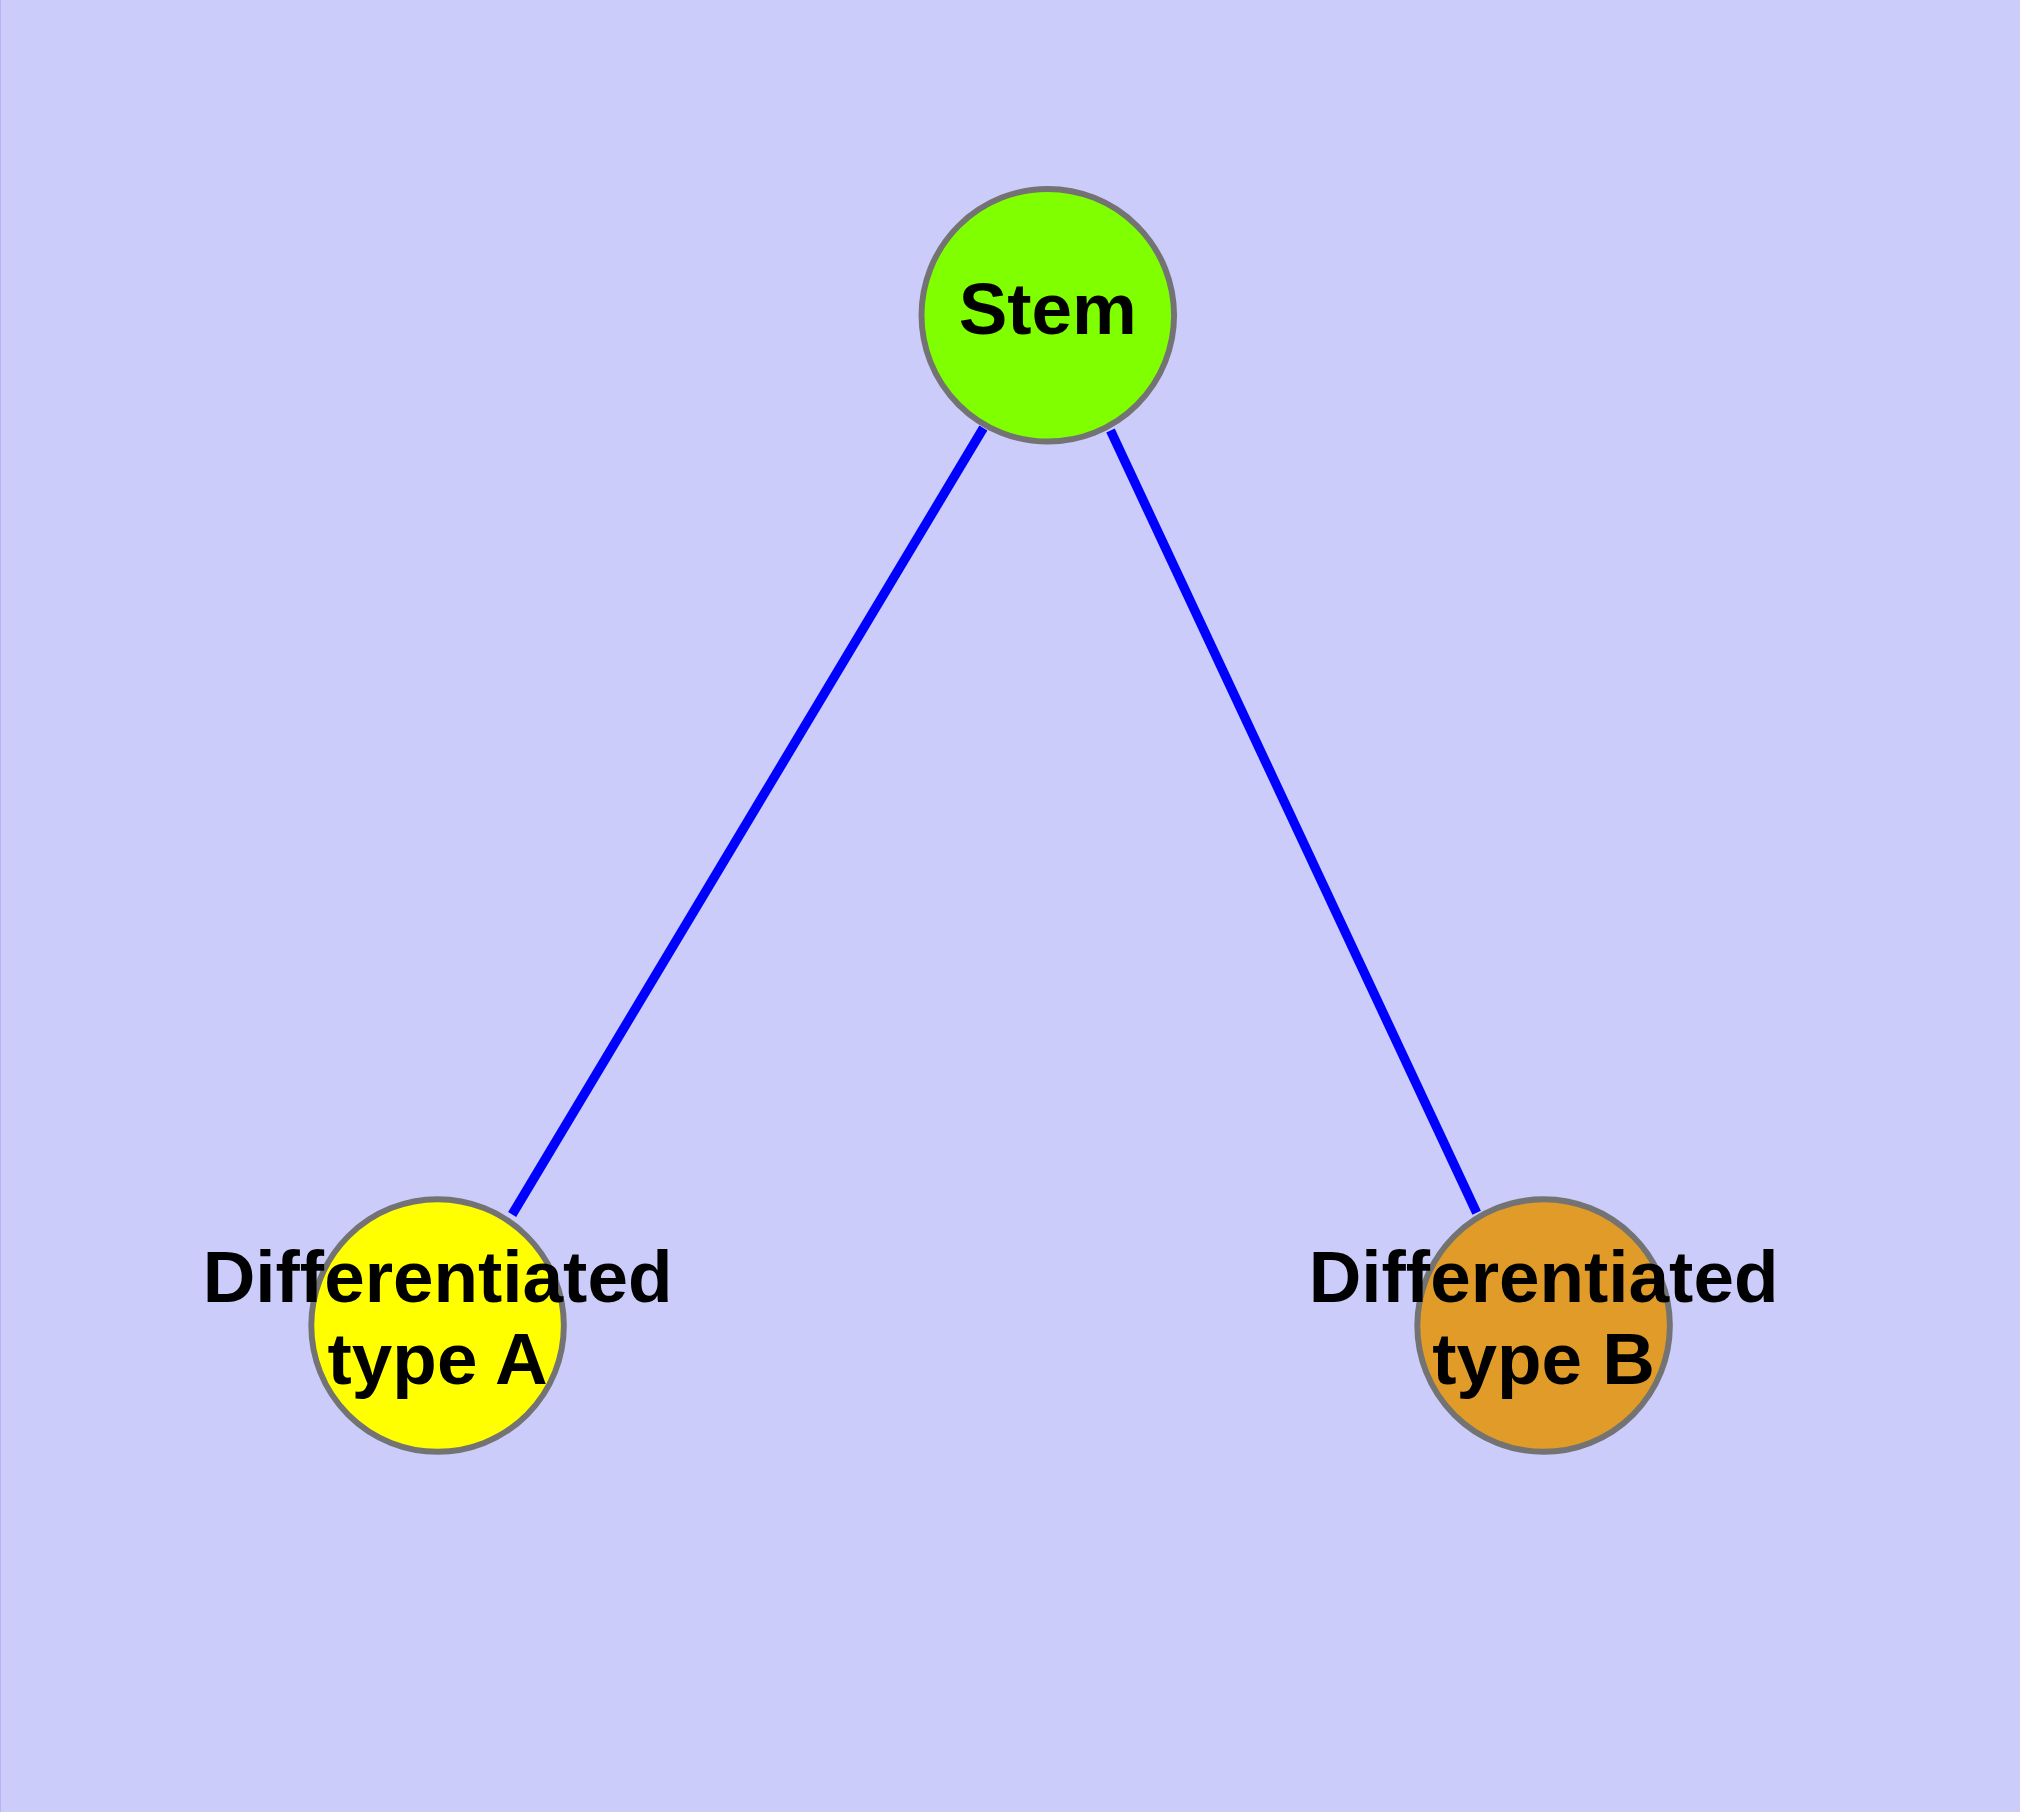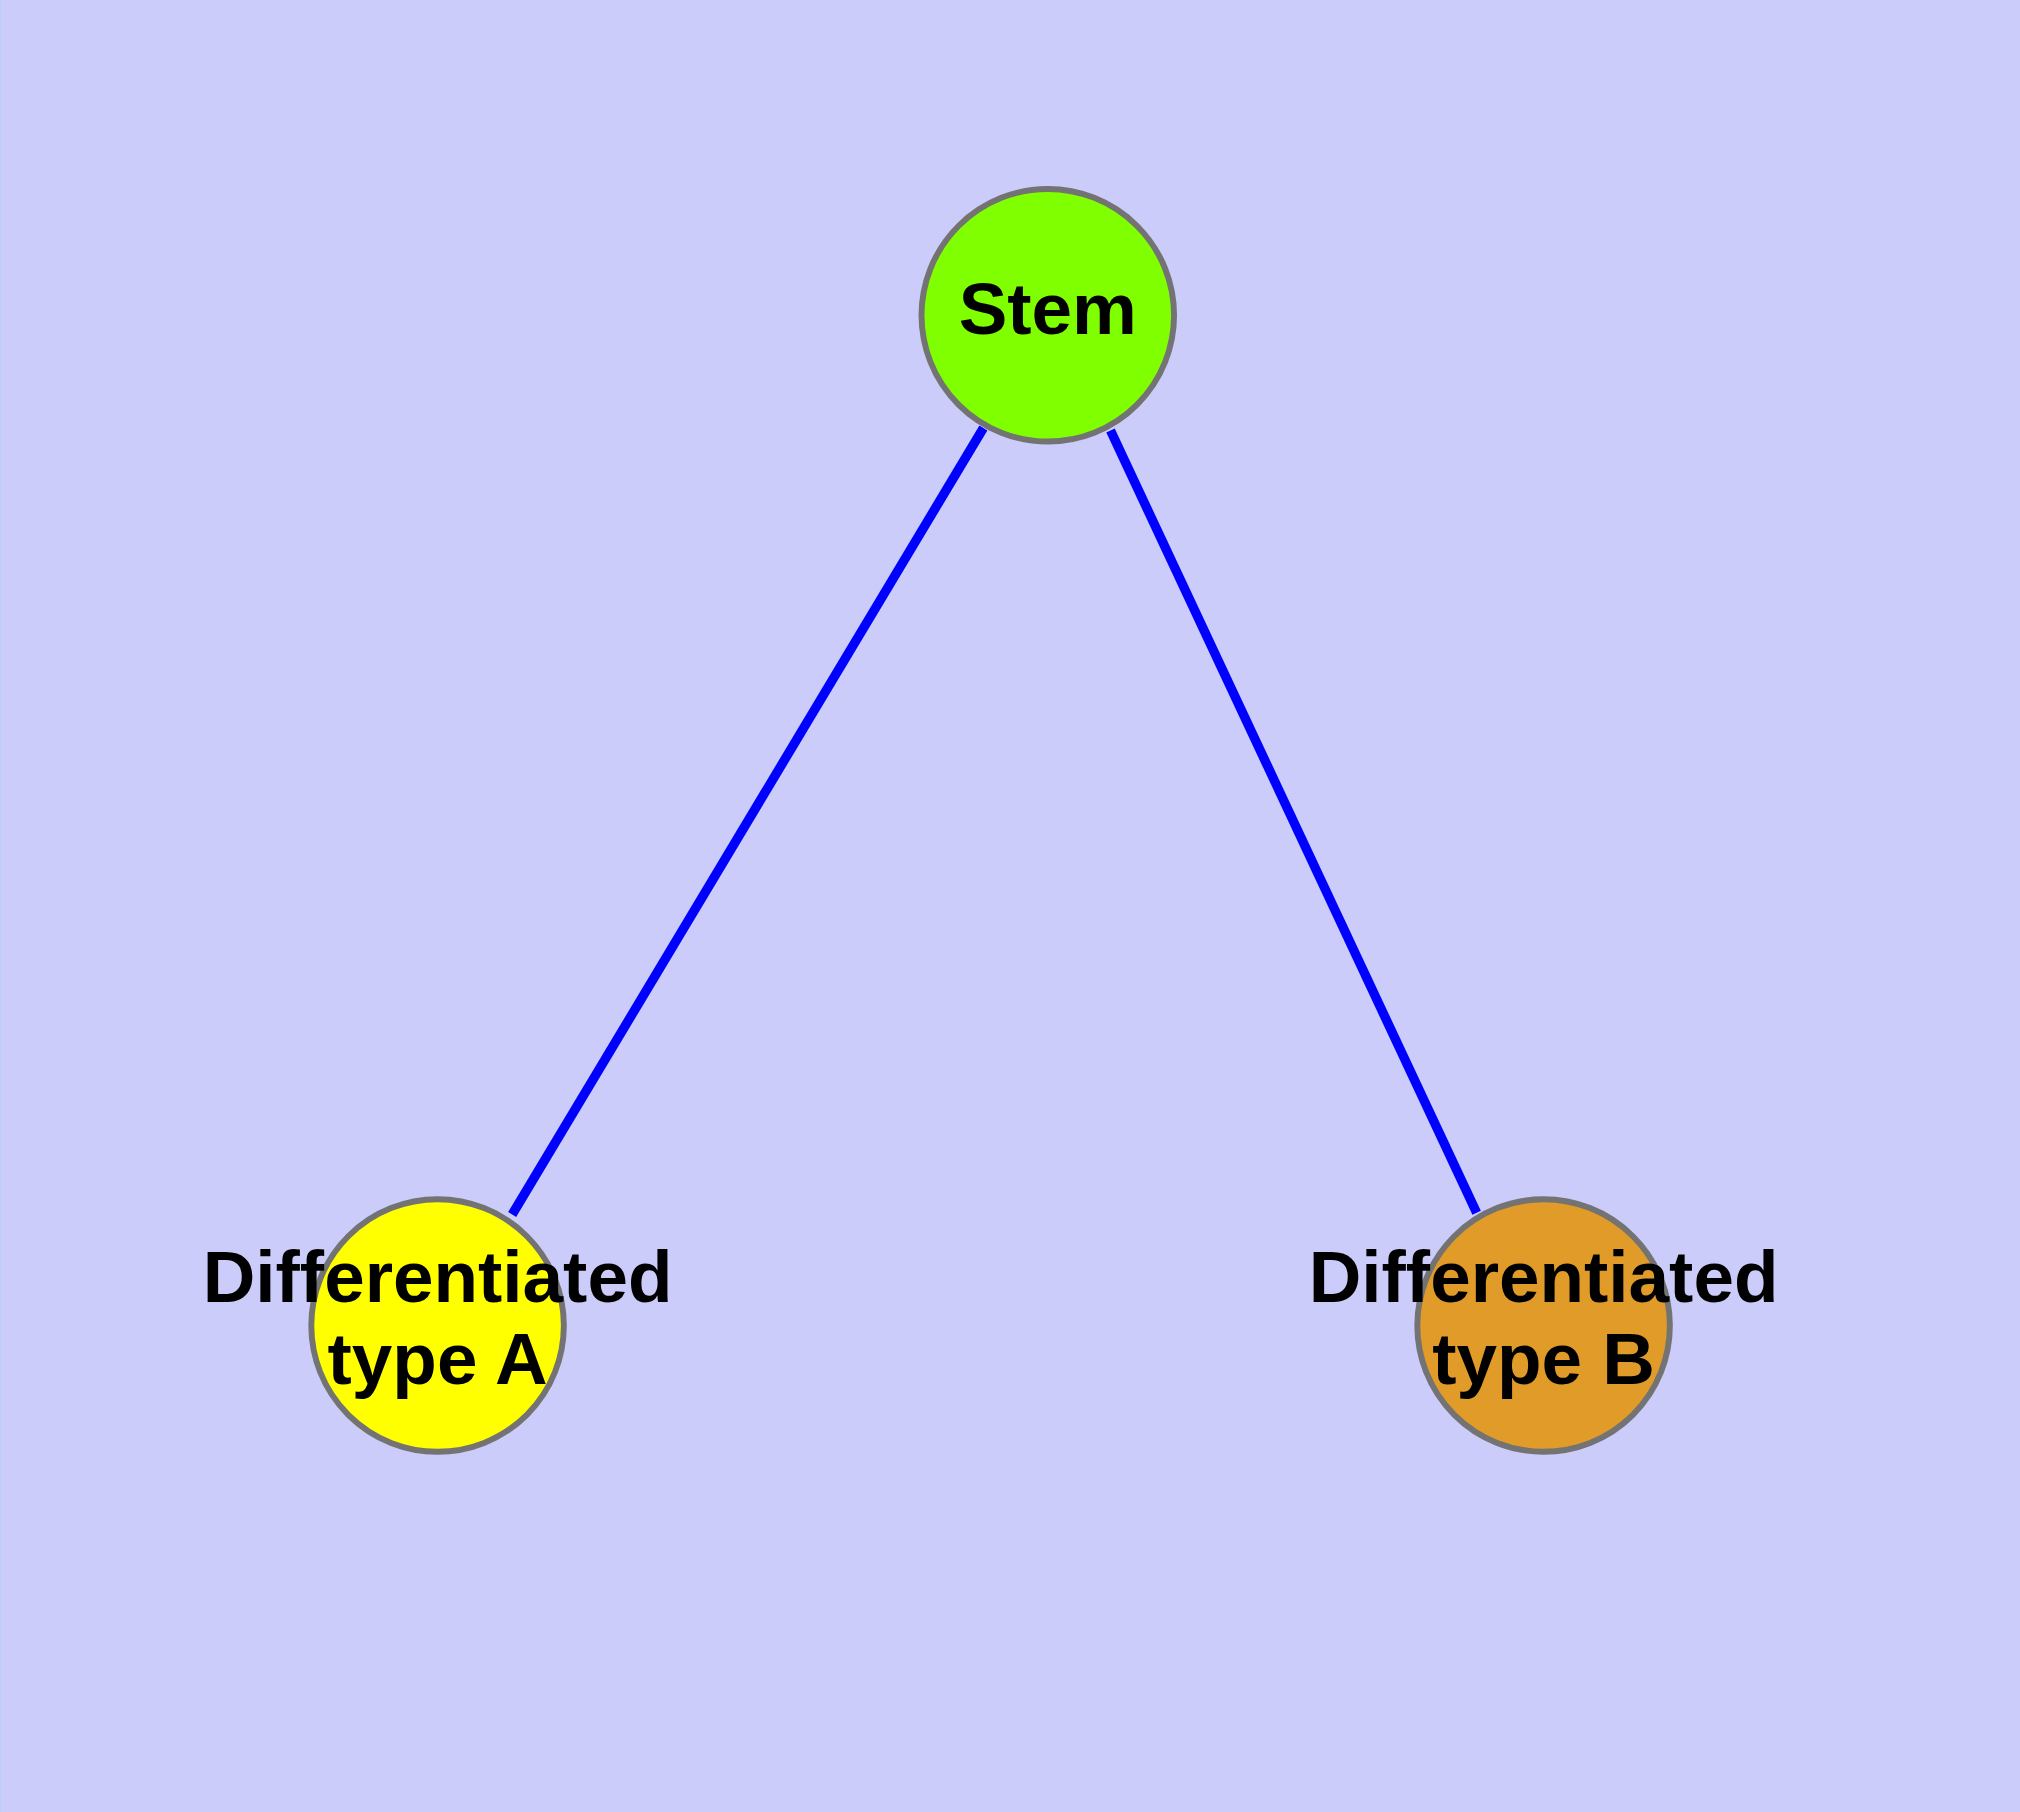--- a/index.html
+++ b/index.html
@@ -30,21 +30,21 @@
     font-family: "Liberation Sans", sans-serif;
     font-weight: bold;
     fill: #000000;
     text-anchor: middle;
     dominant-baseline: middle;
   }
 </style>
 </head>
 <body>
 
-<div id="canvas" style="width: 2021px; height: 1812px; background: #7dd3fc; text-decoration: underline;">
+<div id="canvas" style="width: 2021px; height: 1812px; background: #8b5cf6; text-decoration: underline;">
   <svg id="graph-svg" viewBox="0 0 2384 2138" style="width: 2021px; height: 1812px;">
 
     <rect x="0" y="0" width="2384" height="2138" fill="#ccccfa"></rect>
 
     <g>
       <line stroke-linecap="butt" x1="1160" y1="505" x2="604" y2="1433" stroke="#0000ff" stroke-width="11"></line>
       <line stroke-linecap="butt" x1="1310" y1="508" x2="1742" y2="1431" stroke="#0000ff" stroke-width="11"></line>
     </g>
 
     <g>

